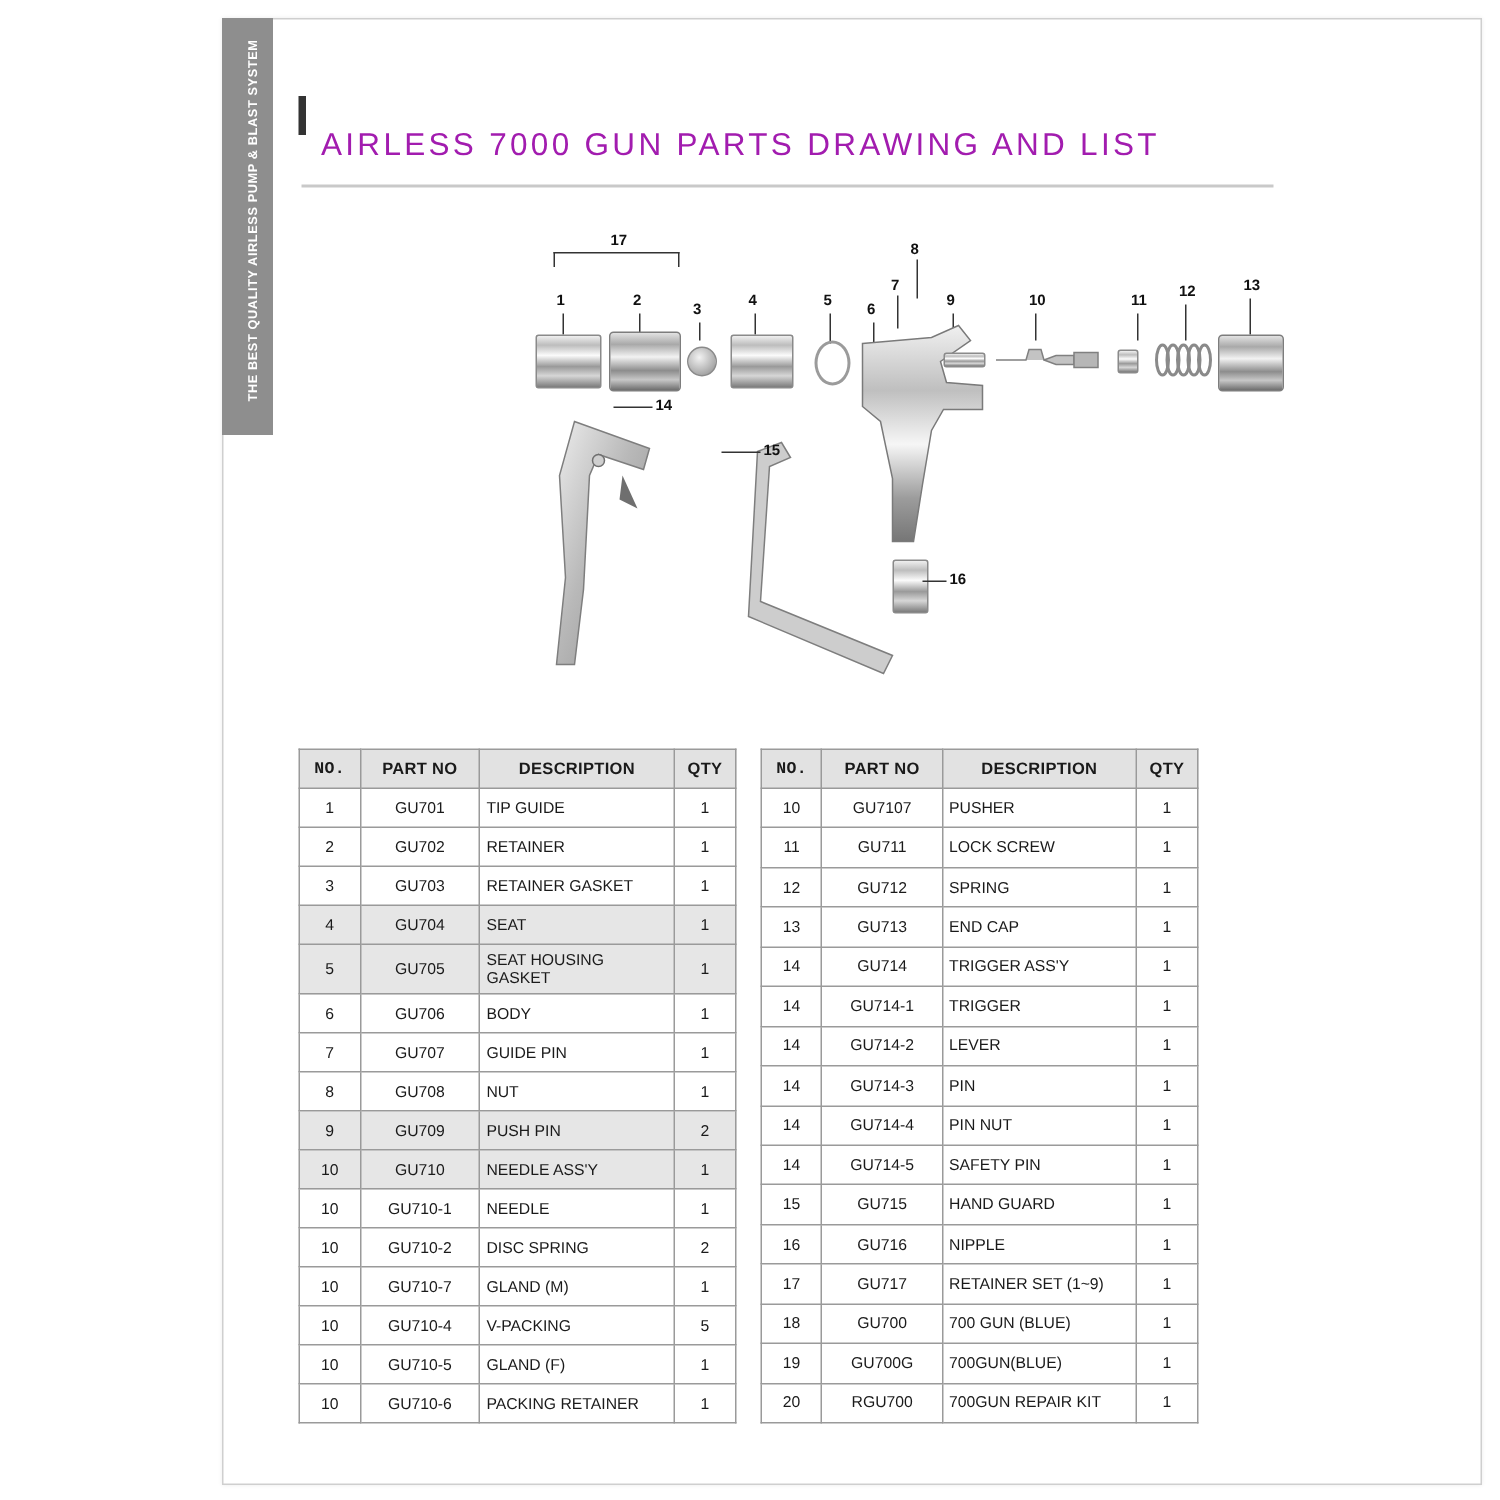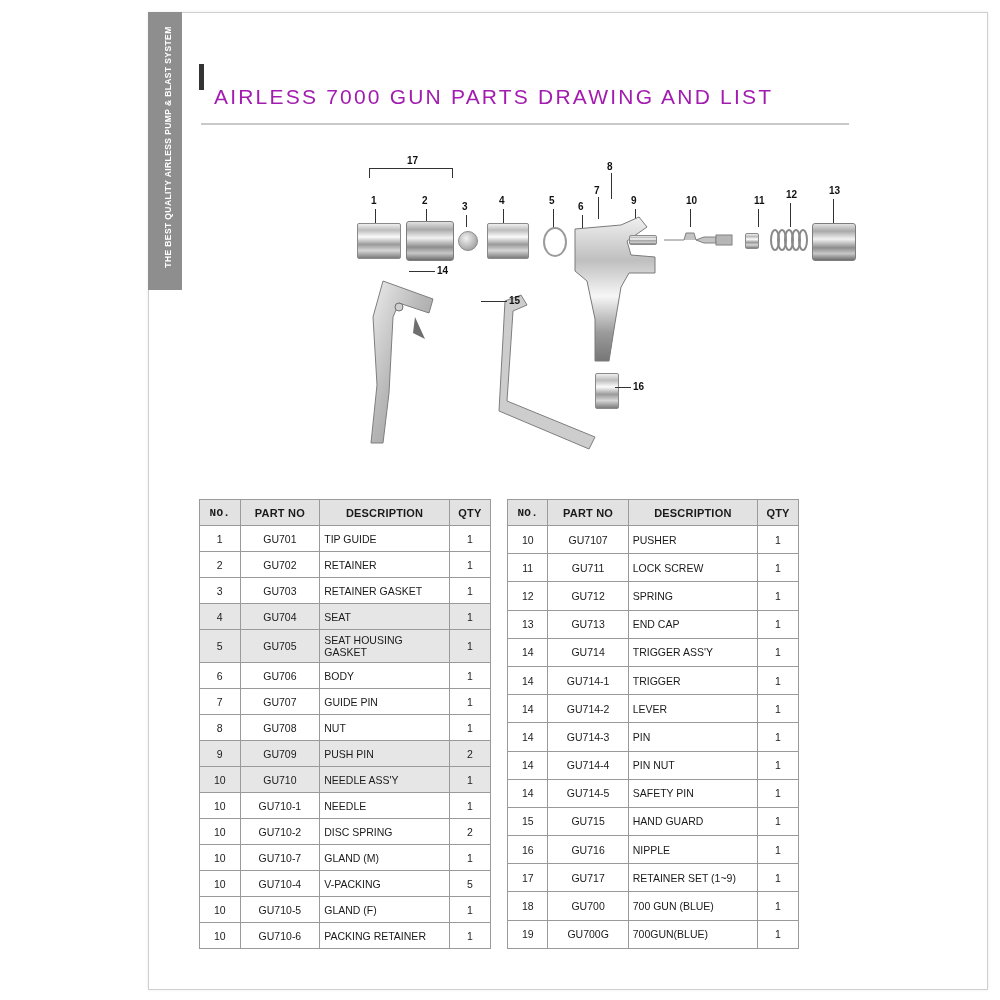--- a/index.html
+++ b/index.html
@@ -498,20 +498,26 @@
             <td class="c-part">GU700</td>
             <td class="c-desc">700 GUN (BLUE)</td>
             <td class="c-qty">1</td>
           </tr>
           <tr>
             <td class="c-no">19</td>
             <td class="c-part">GU700G</td>
             <td class="c-desc">700GUN(BLUE)</td>
             <td class="c-qty">1</td>
           </tr>
+          <tr>
+            <td class="c-no">20</td>
+            <td class="c-part">RGU700</td>
+            <td class="c-desc">700GUN REPAIR KIT</td>
+            <td class="c-qty">1</td>
+          </tr>
         </tbody>
     </table>
 
   </div>
 </div>
 
 <div class="side-tab">
   <div class="side-tab-text">THE BEST QUALITY  AIRLESS PUMP &amp; BLAST SYSTEM</div>
 </div>
 

